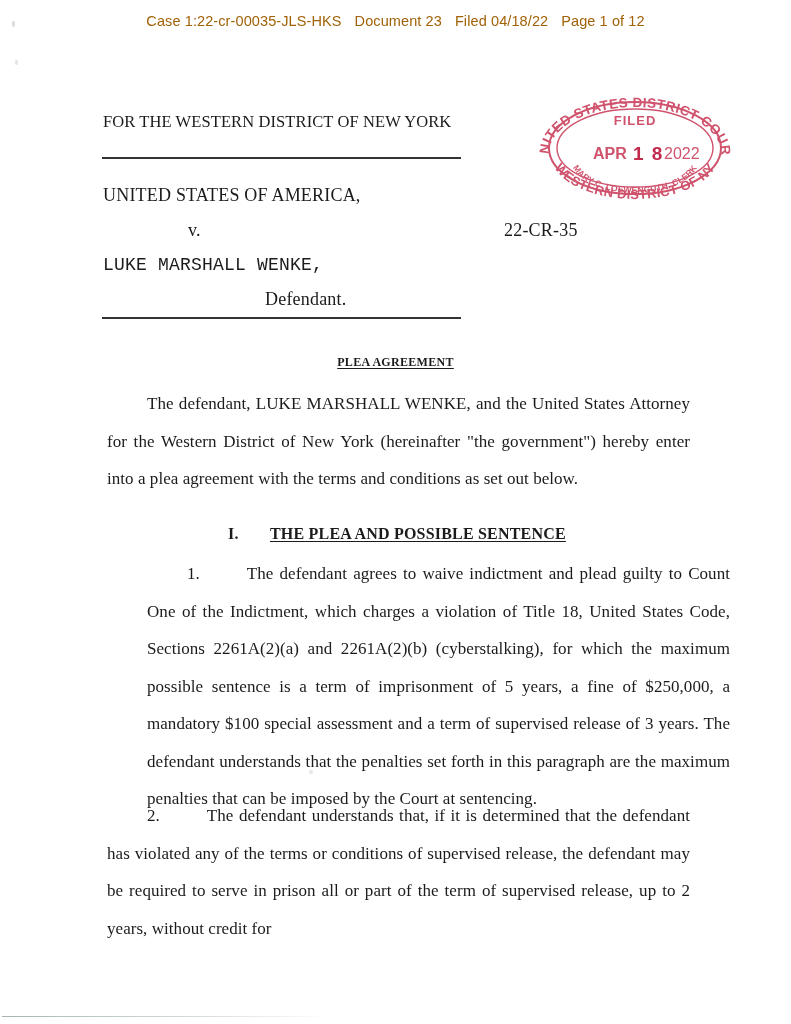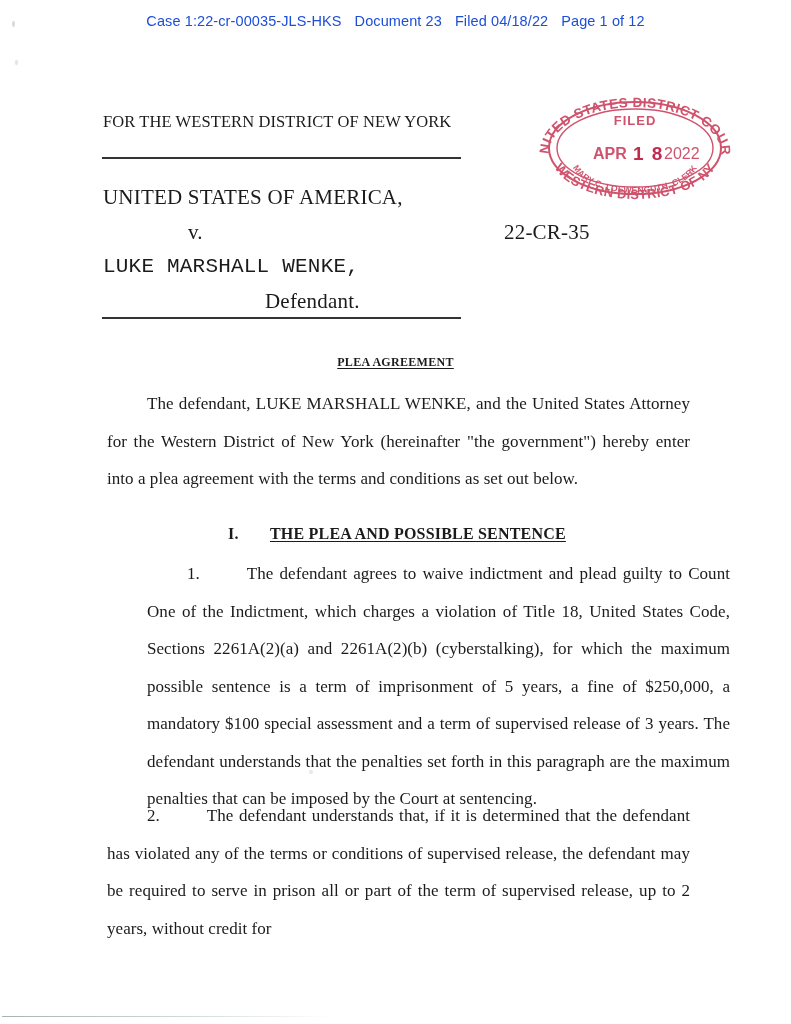--- a/index.html
+++ b/index.html
@@ -52,21 +52,21 @@
   
   .ecf-header {
     position: absolute;
     left: 0;
     top: 13px;
     width: 791px;
     text-align: center;
     font-family: "Liberation Sans", "DejaVu Sans", sans-serif;
     font-size: 14.5px;
     letter-spacing: .1px;
-    color: #1d4ed8;
+    color: #a16207;
     white-space: nowrap;
   }
   .ecf-header span { display: inline-block; }
   .ecf-gap { width: 13px; }
 
   
   .court-title {
     position: absolute;
     left: 103px;
     top: 111px;
@@ -81,21 +81,21 @@
     left: 102px;
     width: 359px;
     height: 2px;
     background: #333333;
   }
   .rule.r1 { top: 157px; }
   .rule.r2 { top: 317px; }
 
   .cap-line {
     position: absolute;
-    font-size: 21px;
+    font-size: 18px;
     white-space: nowrap;
     letter-spacing: .2px;
   }
   .cap-usa      { left: 103px; top: 185px; }
   .cap-v        { left: 188px; top: 220px; }
   .cap-def-name { left: 103px; top: 255px; font-family: Liberation Mono, monospace; }
   .cap-defendant{ left: 265px; top: 289px; }
   .cap-caseno   { left: 504px; top: 220px; }
 
   

